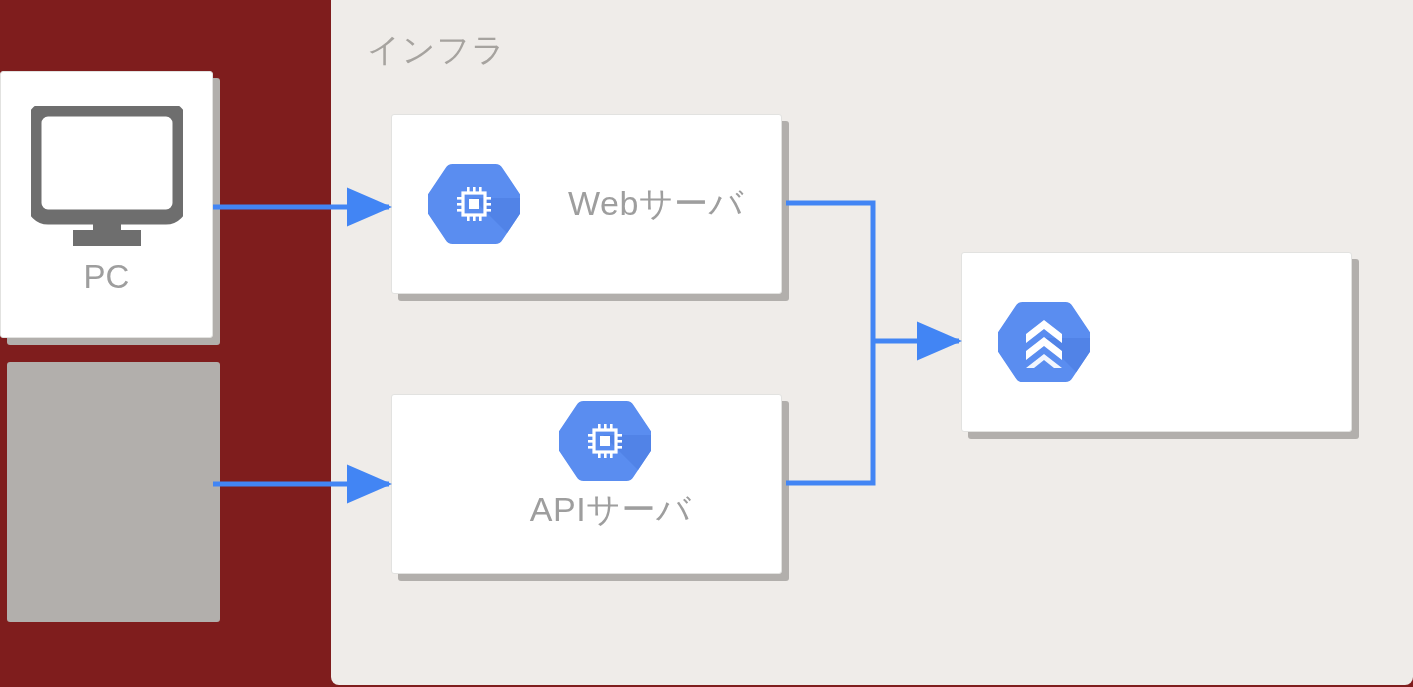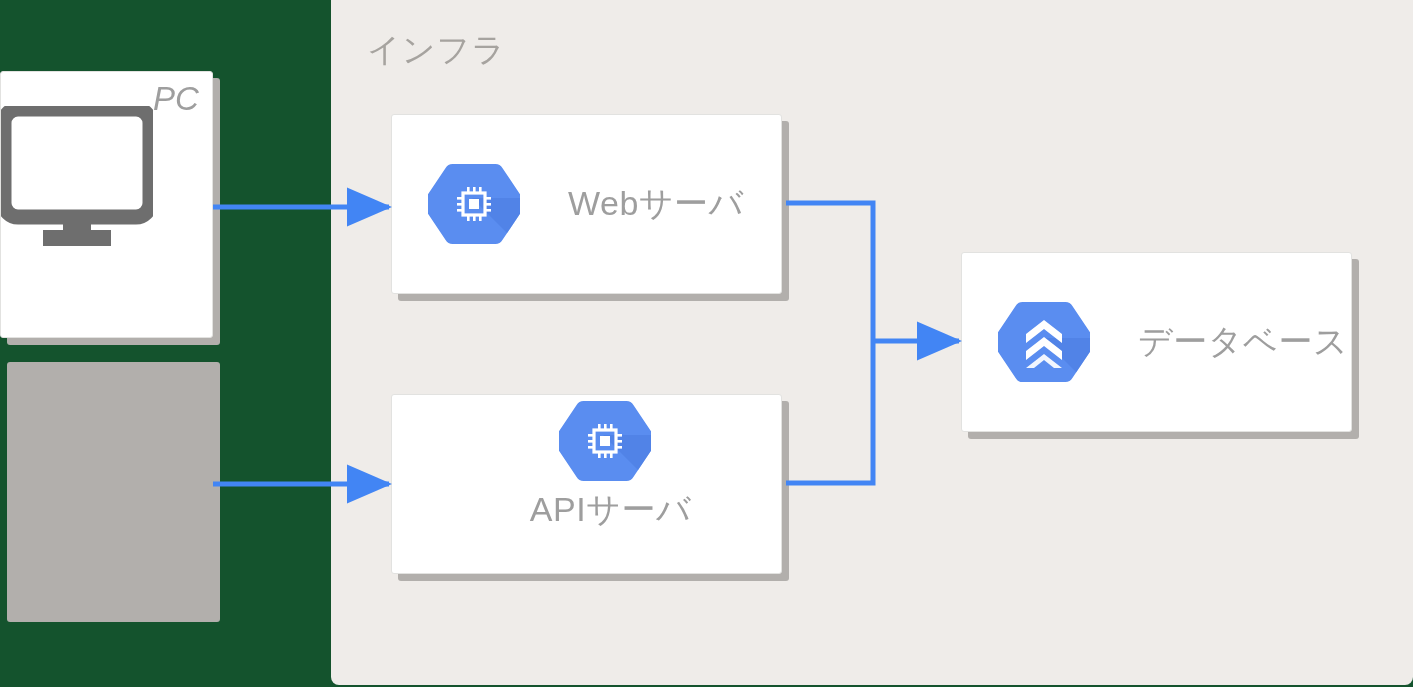--- a/index.html
+++ b/index.html
@@ -7,21 +7,21 @@
     padding: 0;
     background: #ffffff;
   }
   body {
     font-family: "Liberation Sans", "DejaVu Sans", sans-serif;
   }
   #canvas {
     position: relative;
     width: 1413px;
     height: 687px;
-    background: #14532d;
+    background: #7f1d1d;
     overflow: hidden;
   }
 
   
   .infra-group {
     position: absolute;
     left: 331px;
     top: 0px;
     width: 1082px;
     height: 685px;
@@ -50,22 +50,23 @@
   .card-shadow {
     position: absolute;
     background: #B2AFAC;
     border-radius: 3px;
     z-index: 2;
   }
 
   
   .device-card {
     display: flex;
+    flex-direction: column;
+    align-items: center;
     justify-content: flex-start;
-    font-style: italic;
   }
   .device-icon {
     margin-top: 34px;
   }
   .device-label {
     margin-top: 10px;
     font-size: 33px;
     color: #9E9E9E;
     line-height: 1;
     white-space: nowrap;
@@ -222,16 +223,15 @@
           <rect x="-4" y="0" width="100" height="92" fill="#5A8DF0"></rect>
           <polygon points="44,42 96,94 96,42" fill="#4A7BE0" opacity="0.55"></polygon>
         </g>
         <g fill="#ffffff">
           <path d="M46,24 L64,38 L64,47 L46,33 L28,47 L28,38 Z"></path>
           <path d="M46,41 L64,55 L64,64 L46,50 L28,64 L28,55 Z"></path>
           <path d="M46,58 L64,72 L56,72 L46,64 L36,72 L28,72 Z" opacity="0.92"></path>
         </g>
       </svg>
     </div>
-    <div class="node-label">データベース</div>
   </div>
 
 </div>
 
 </body></html>

